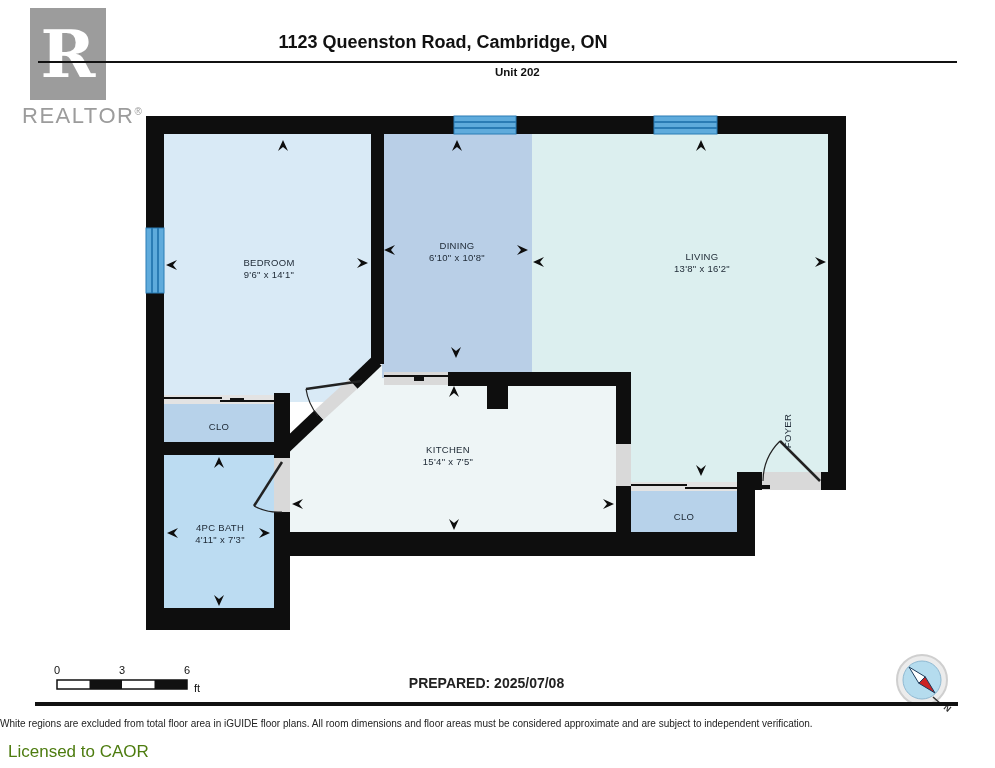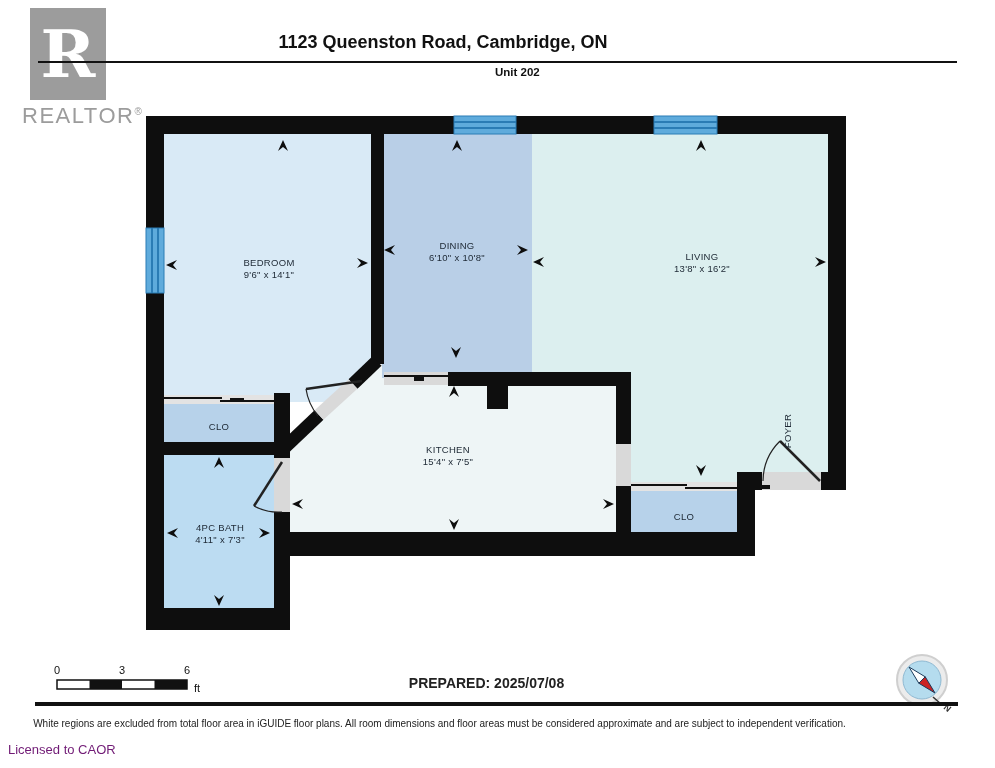--- a/index.html
+++ b/index.html
@@ -12,22 +12,22 @@
   .logo-word{position:absolute;left:22px;top:103px;font-size:22px;letter-spacing:1.5px;color:#9c9c9c;font-weight:400;}
   .logo-word sup{font-size:10px;}
   .title{position:absolute;left:0;top:32px;width:886px;text-align:center;font-size:18px;font-weight:bold;}
   .hrule{position:absolute;left:38px;top:61px;width:919px;height:2px;background:#111;}
   .unit-info{position:absolute;left:452px;top:66px;display:flex;gap:10px;font-size:11.5px;margin-left:43px;}
   .unit-info .u{font-weight:bold;}
   .unit-info .areas{display:flex;flex-direction:column;line-height:16px;}
   
   .prepared{position:absolute;left:0;top:675px;width:973px;text-align:center;font-size:14px;font-weight:600;color:#222;}
   .brule{position:absolute;left:35px;top:702px;width:923px;height:4px;background:#111;}
-  .disclaimer{position:absolute;left:0;top:718px;width:823px;text-align:center;font-size:10px;color:#222;padding-left:28px;}
-  .license{position:absolute;left:8px;top:742px;font-size:13px;color:#701a75;}
+  .disclaimer{position:absolute;left:0;top:718px;width:823px;font-size:10px;color:#222;}
+  .license{position:absolute;left:8px;top:742px;font-size:17px;color:#4d7c0f;}
   svg{position:absolute;left:0;top:0;}
   svg text{font-family:"Liberation Sans", sans-serif;}
   .roomlabel{font-size:9.5px;fill:#1c2733;letter-spacing:.3px;}
   .ticklabel{font-size:11px;fill:#111;}
 </style>
 </head>
 <body>
 
 <div class="page">
 

